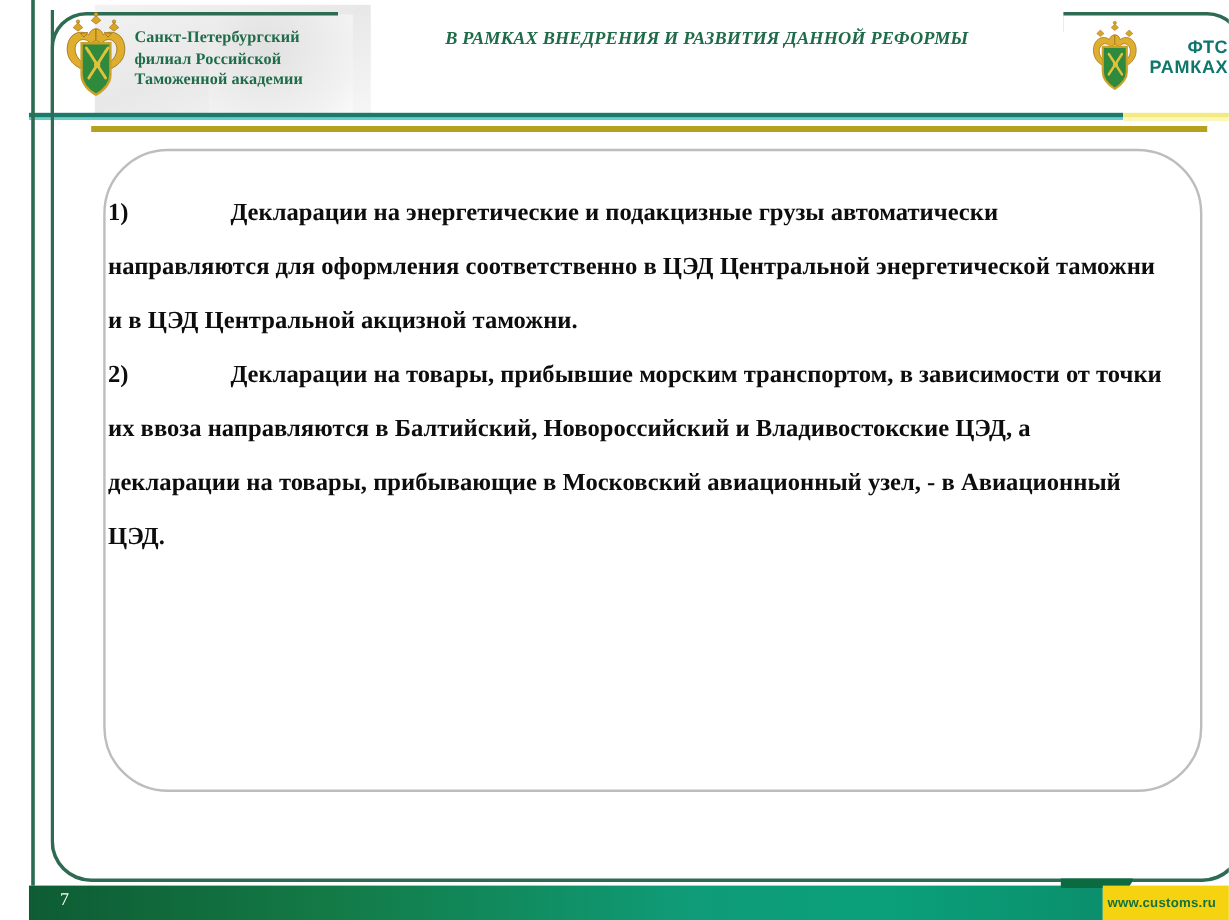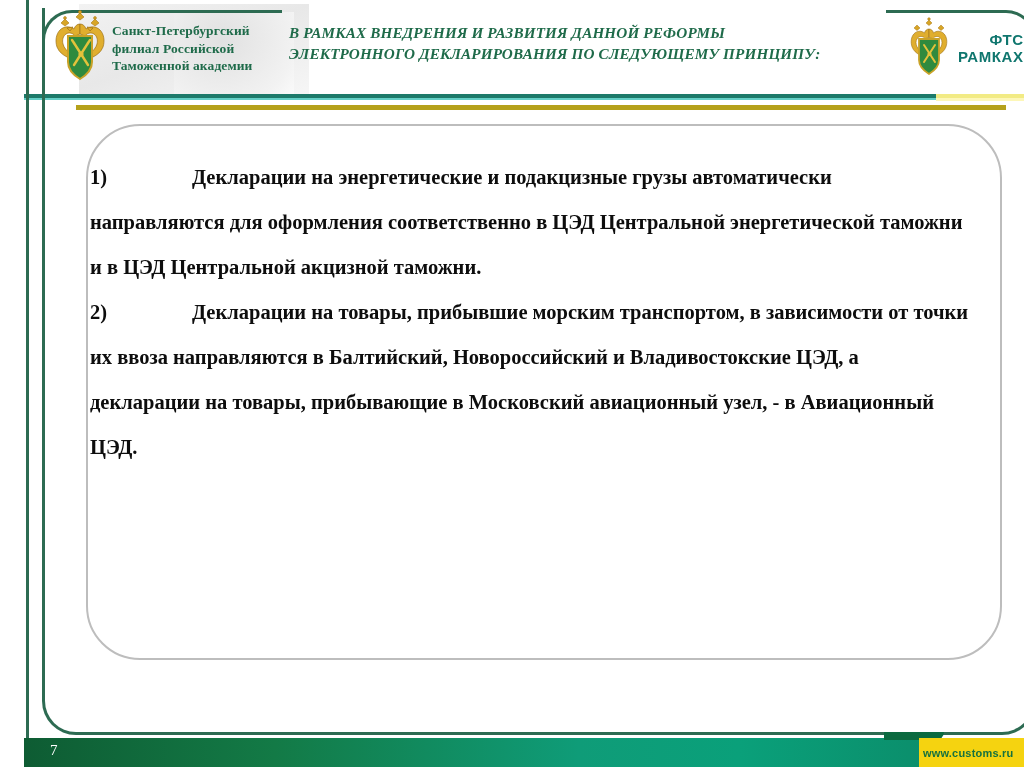--- a/index.html
+++ b/index.html
@@ -82,21 +82,21 @@
     line-height: 17.5px;
     letter-spacing: .1px;
   }
   .brand-text div { white-space: nowrap; }
 
   
   .header-title {
     position: absolute;
     left: 265px; top: 22px;
     width: 600px;
-    text-align: left;
+    text-align: center;
     color: #1f6b4a;
     font-family: "Liberation Serif", "DejaVu Serif", serif;
     font-style: italic;
     font-weight: bold;
     font-size: 15.2px;
     line-height: 21px;
     letter-spacing: .15px;
   }
   .header-title div { white-space: nowrap; }
 
@@ -284,21 +284,20 @@
     </div>
 
     <div class="brand-text">
       <div>Санкт-Петербургский</div>
       <div>филиал Российской</div>
       <div>Таможенной академии</div>
     </div>
 
     <div class="header-title">
       <div>В РАМКАХ ВНЕДРЕНИЯ И РАЗВИТИЯ ДАННОЙ РЕФОРМЫ</div>
-      <div>ЭЛЕКТРОННОГО ДЕКЛАРИРОВАНИЯ ПО СЛЕДУЮЩЕМУ ПРИНЦИПУ:</div>
     </div>
 
     <div class="fts-logo">
       <div class="fts-emblem">
         <svg viewBox="0 0 46 62" width="46" height="62" aria-hidden="true">
           <g fill="#d8a526" stroke="#a8791a" stroke-width=".5">
             <path d="M23 3 l3 3 -3 2.5 -3 -2.5 z"></path>
             <circle cx="23" cy="2" r="1.3"></circle>
             <path d="M11 8 l3 3 -3 2.5 -3 -2.5 z"></path>
             <path d="M35 8 l3 3 -3 2.5 -3 -2.5 z"></path>

